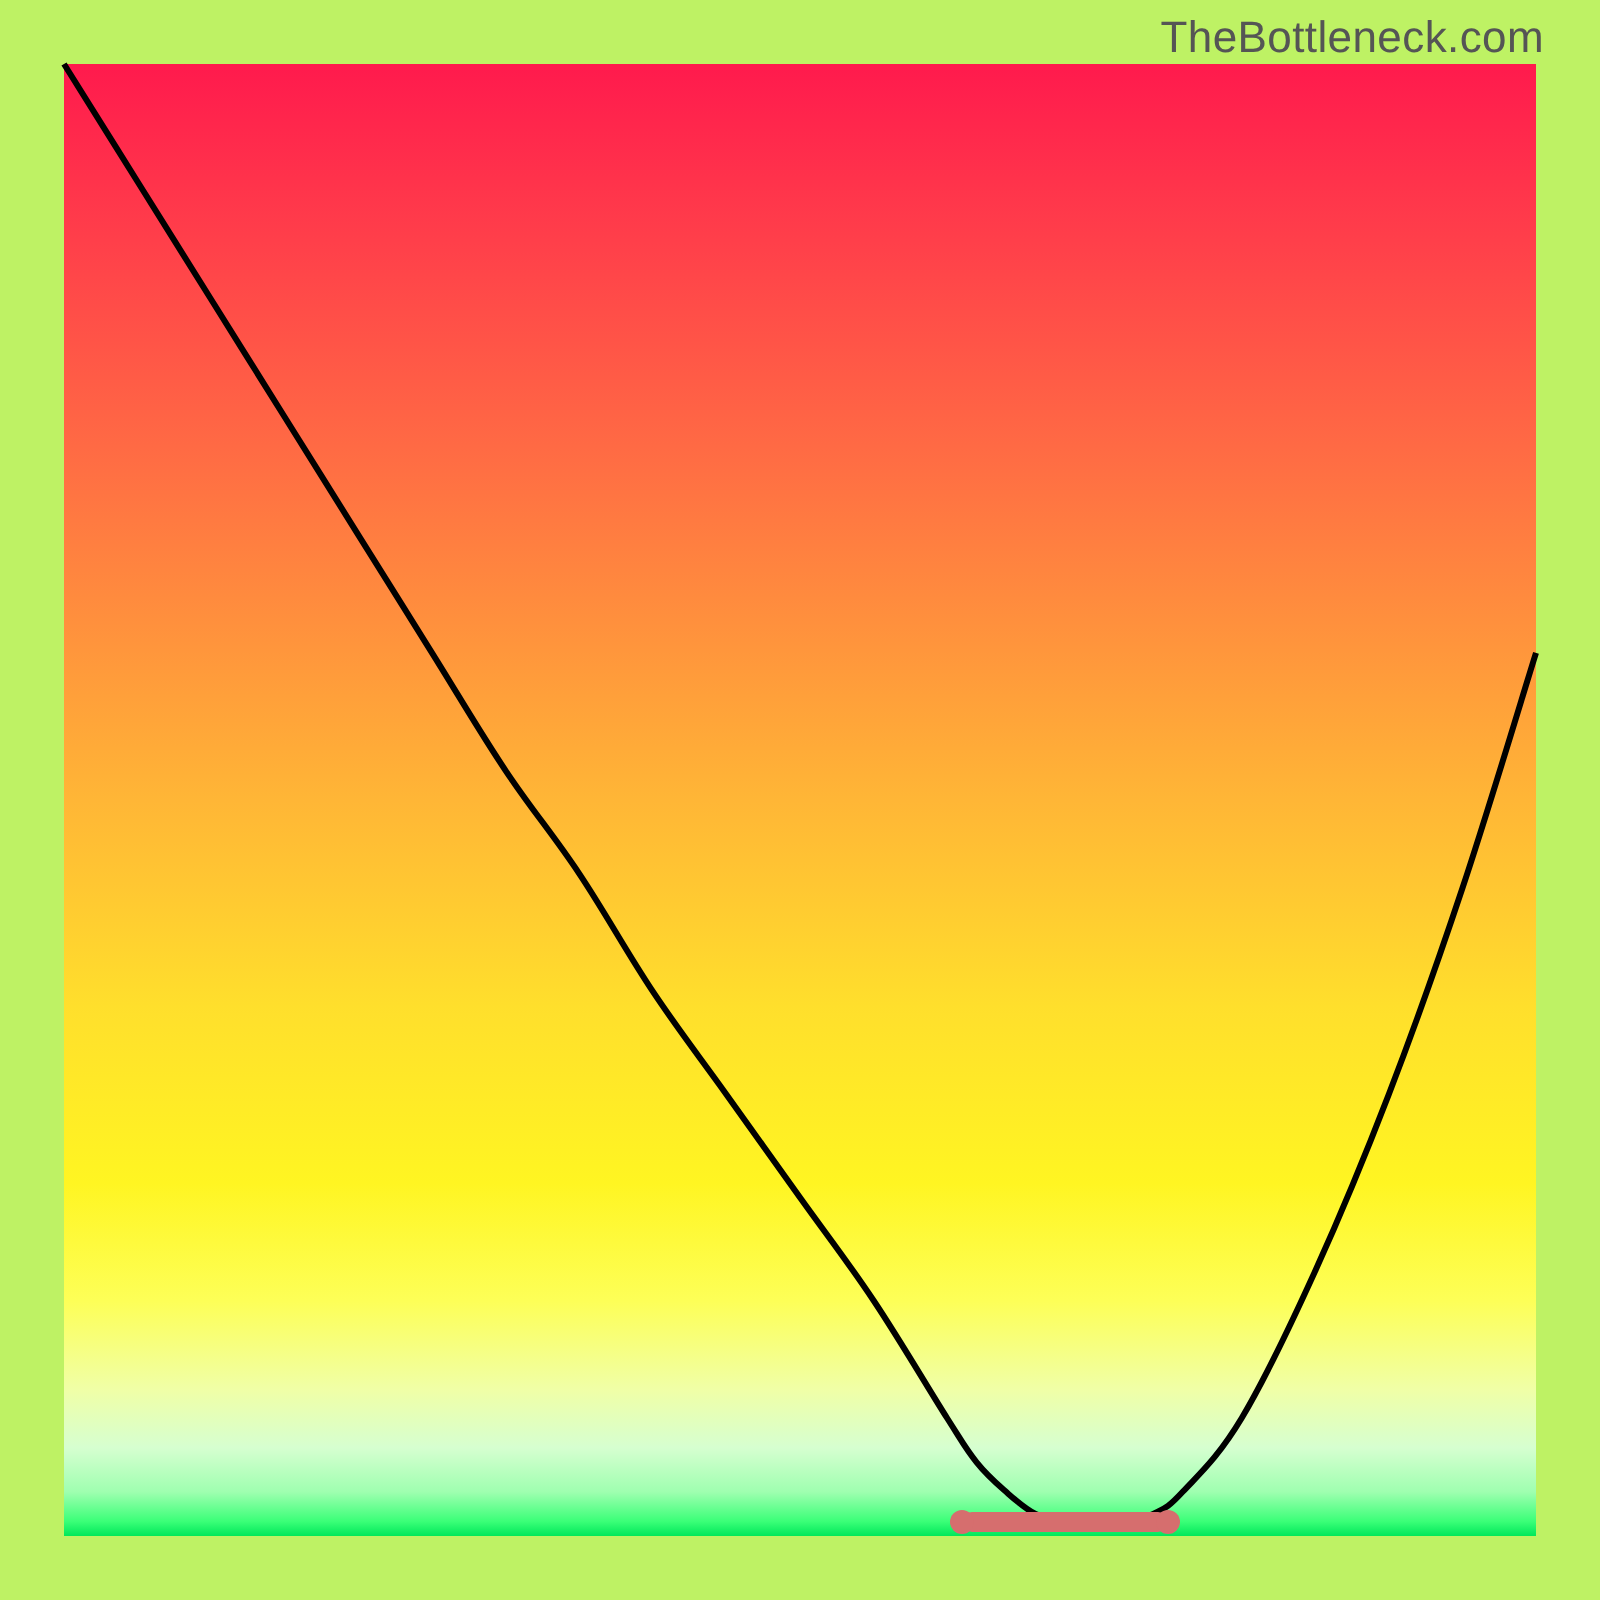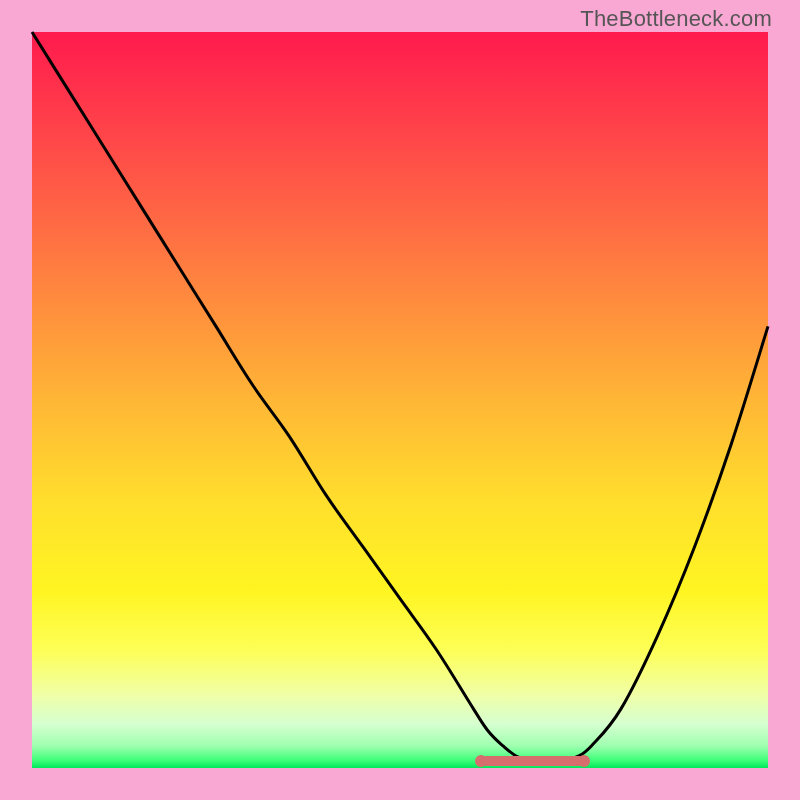--- a/index.html
+++ b/index.html
@@ -10,21 +10,21 @@
     background: #000;
     overflow: hidden;
     font-family: Arial, Helvetica, sans-serif;
   }
   .frame {
     position: absolute;
     top: 0;
     left: 0;
     width: 800px;
     height: 800px;
-    background: #f9a8d4;
+    background: #bef264;
   }
   .plot {
     position: absolute;
     left: 32px;
     top: 32px;
     width: 736px;
     height: 736px;
     background: linear-gradient(to bottom,
       #ff1a4d 0%,
       #ff3f4a 12%,

